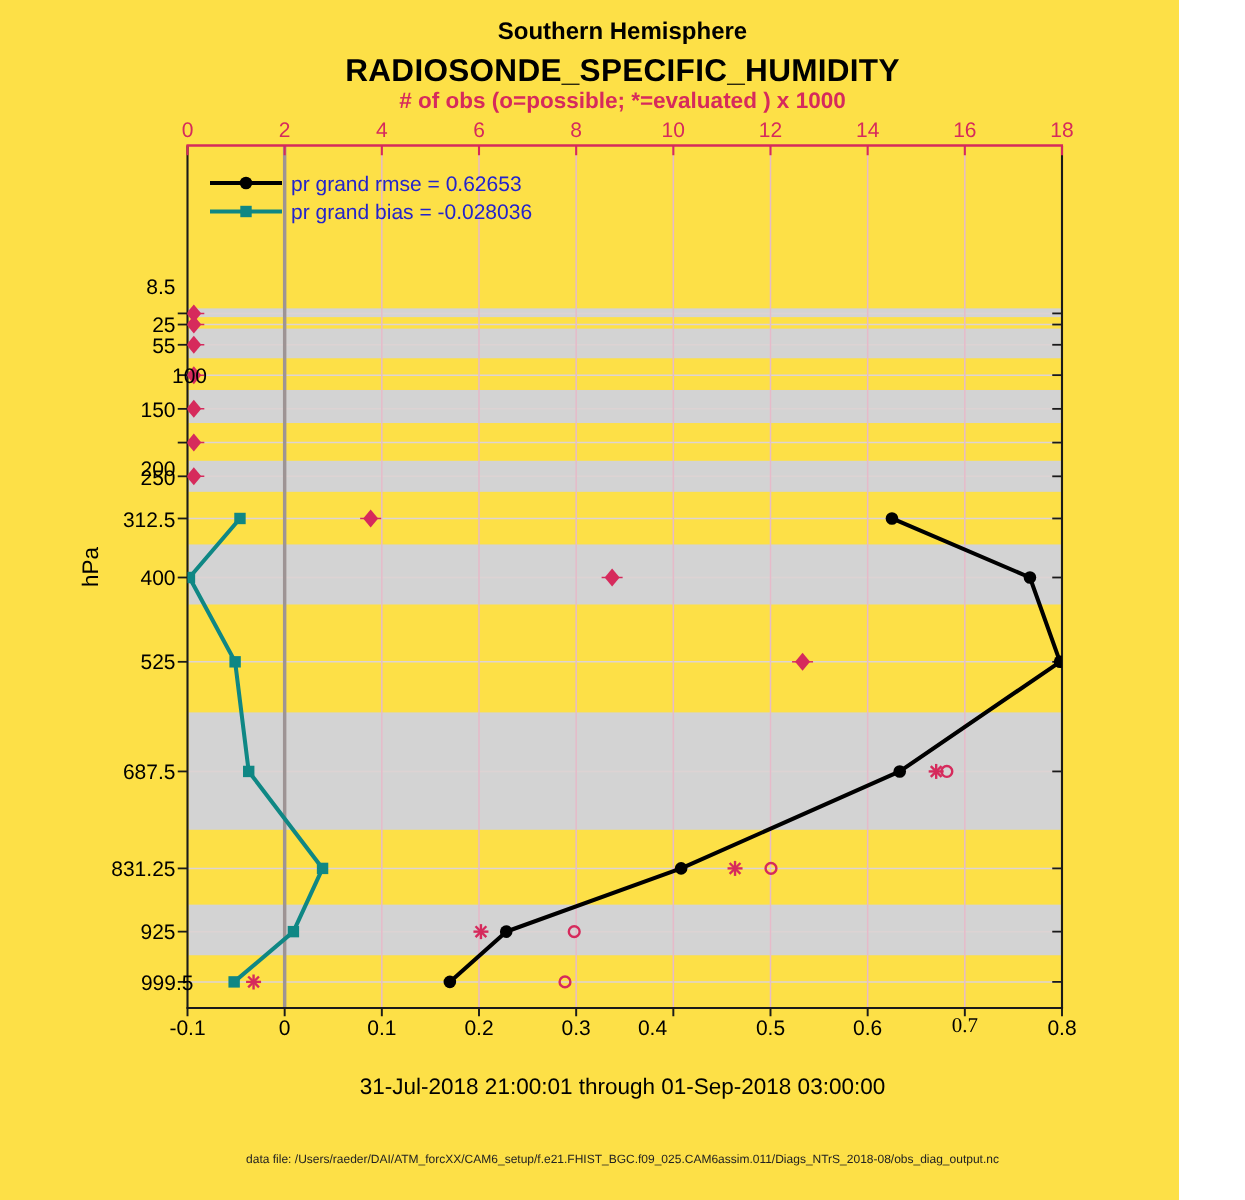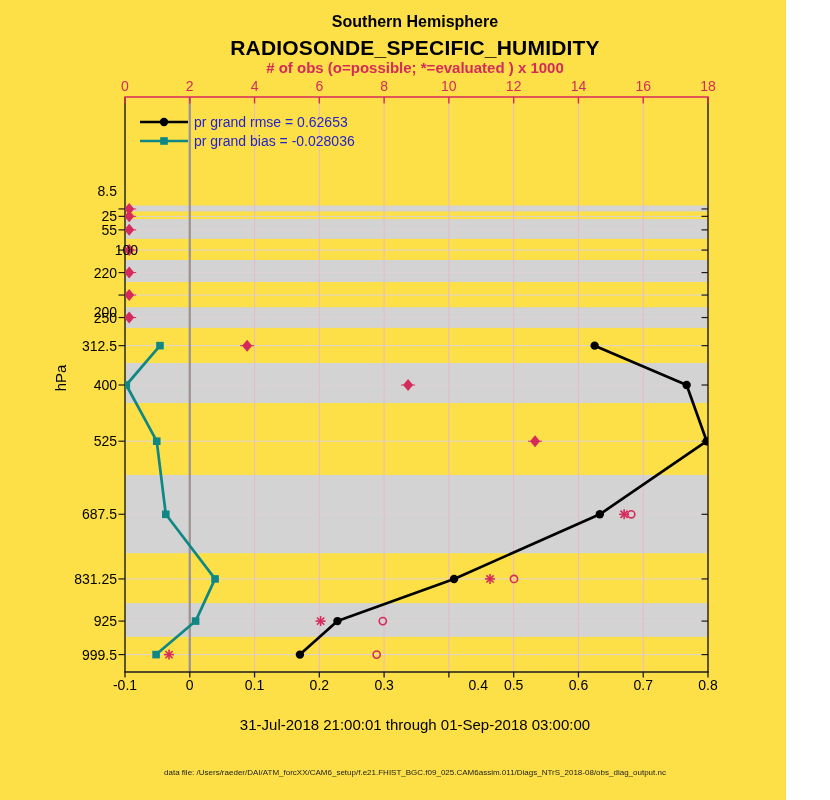--- a/index.html
+++ b/index.html
@@ -222,33 +222,33 @@
       <div class="tick-label top-tick" style="left: 426.889px; color: rgb(214, 42, 92);">10</div>
       <div class="tick-label top-tick" style="left: 491.667px; color: rgb(214, 42, 92);">12</div>
       <div class="tick-label top-tick" style="left: 556.444px; color: rgb(214, 42, 92);">14</div>
       <div class="tick-label top-tick" style="left: 621.222px; color: rgb(214, 42, 92);">16</div>
       <div class="tick-label top-tick" style="left: 686px; color: rgb(214, 42, 92);">18</div>
       <div class="tick-label bottom-tick" style="left: 97px;">-0.1</div>
       <div class="tick-label bottom-tick" style="left: 161.778px;">0</div>
       <div class="tick-label bottom-tick" style="left: 226.556px;">0.1</div>
       <div class="tick-label bottom-tick" style="left: 291.333px;">0.2</div>
       <div class="tick-label bottom-tick" style="left: 356.111px;">0.3</div>
-      <div class="tick-label bottom-tick" style="left: 432px; text-align: right;">0.4</div>
+      <div class="tick-label bottom-tick" style="left: 407px;">0.4</div>
       <div class="tick-label bottom-tick" style="left: 485.667px;">0.5</div>
       <div class="tick-label bottom-tick" style="left: 550.444px;">0.6</div>
-      <div class="tick-label bottom-tick" style="left: 615.222px;">0.7</div>
+      <div class="tick-label bottom-tick" style="left: 615.222px; font-family: Liberation Serif, serif;">0.7</div>
       <div class="tick-label bottom-tick" style="left: 680px;">0.8</div>
       <div class="tick-label left-tick" style="top: 183px;">8.5</div>
       <div class="tick-label left-tick" style="top: 208.363px;">25</div>
       <div class="tick-label left-tick" style="top: 221.853px;">55</div>
       <div class="tick-label left-tick" style="top: 242.09px; padding-left: 21px;">100</div>
-      <div class="tick-label left-tick" style="top: 264.575px;">220</div>
+      <div class="tick-label left-tick" style="top: 264.575px;">150</div>
       <div class="tick-label left-tick" style="top: 293px; margin-top: 11px;">200</div>
       <div class="tick-label left-tick" style="top: 309.545px;">250</div>
       <div class="tick-label left-tick" style="top: 337.651px;">312.5</div>
       <div class="tick-label left-tick" style="top: 377px;">400</div>
       <div class="tick-label left-tick" style="top: 433.212px;">525</div>
       <div class="tick-label left-tick" style="top: 506.289px;">687.5</div>
       <div class="tick-label left-tick" style="top: 570.933px;">831.25</div>
       <div class="tick-label left-tick" style="top: 613.092px;">925</div>
-      <div class="tick-label left-tick" style="top: 646.595px;">999.5</div>
+      <div class="tick-label left-tick" style="top: 646.595px; padding-left: 12px;">999.5</div>
     </div>
 </div>
 
 </body></html>

